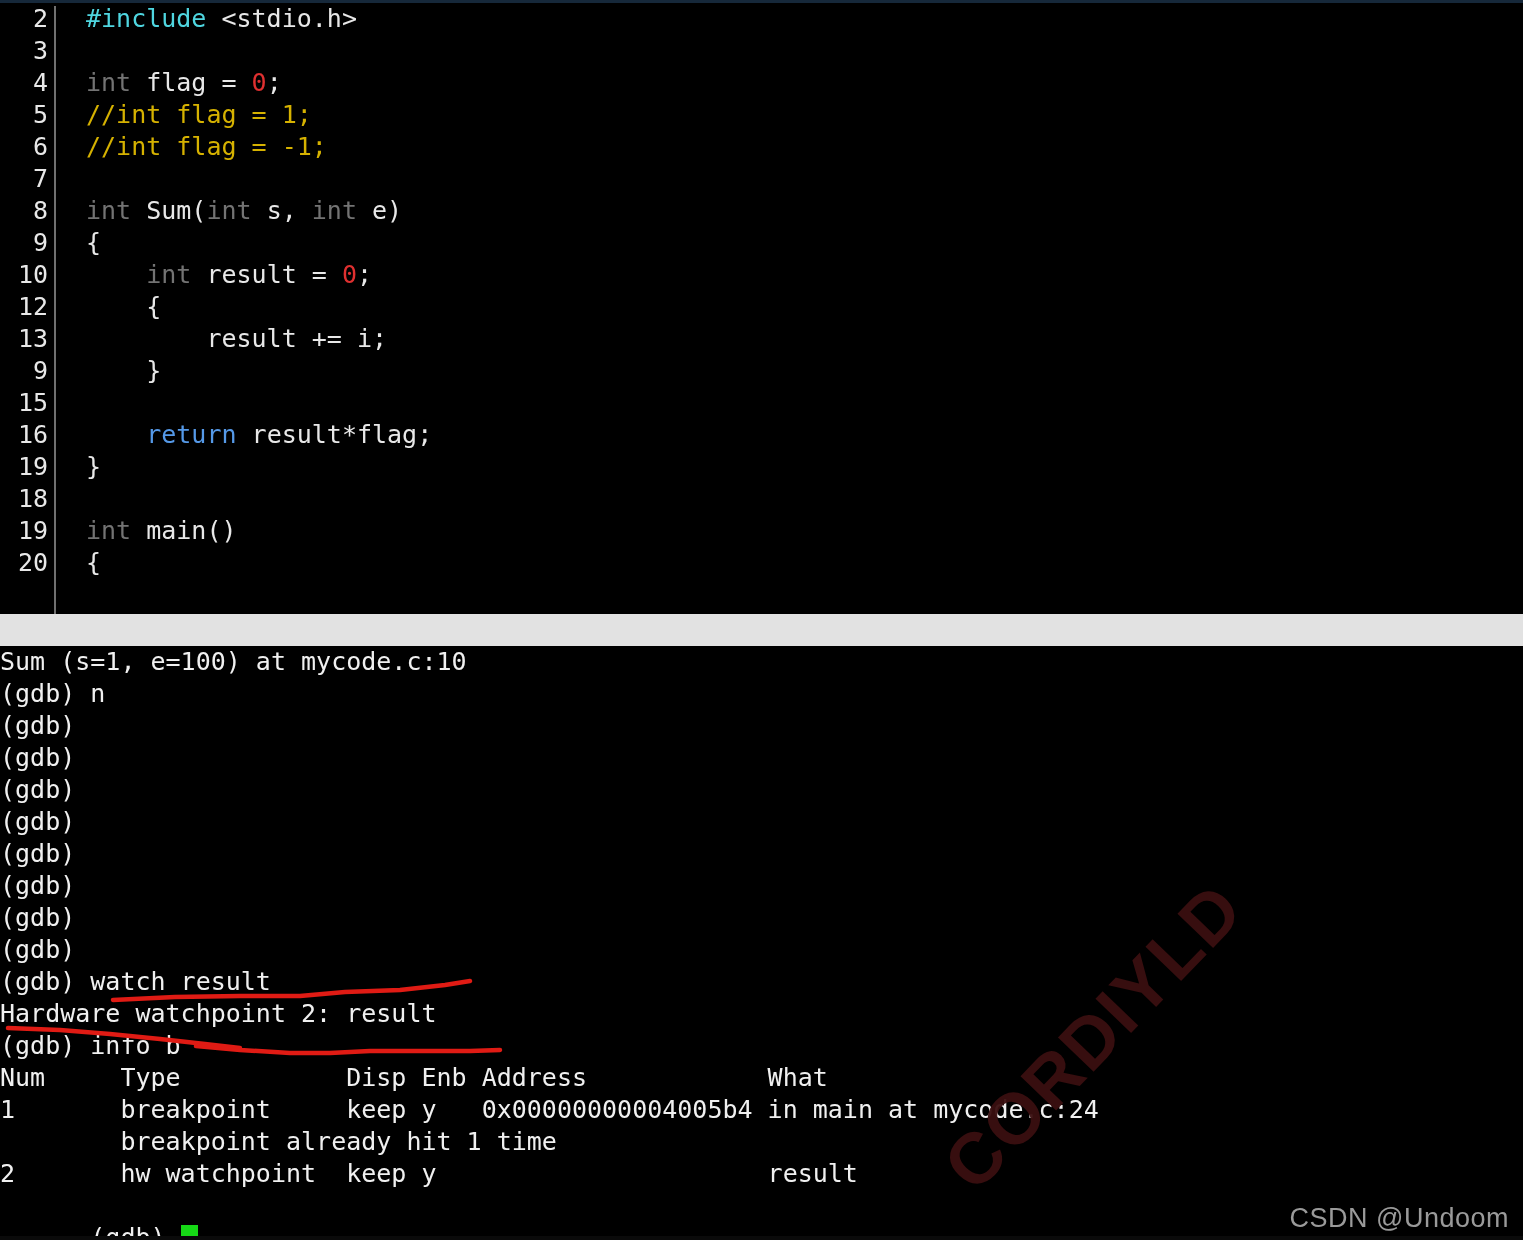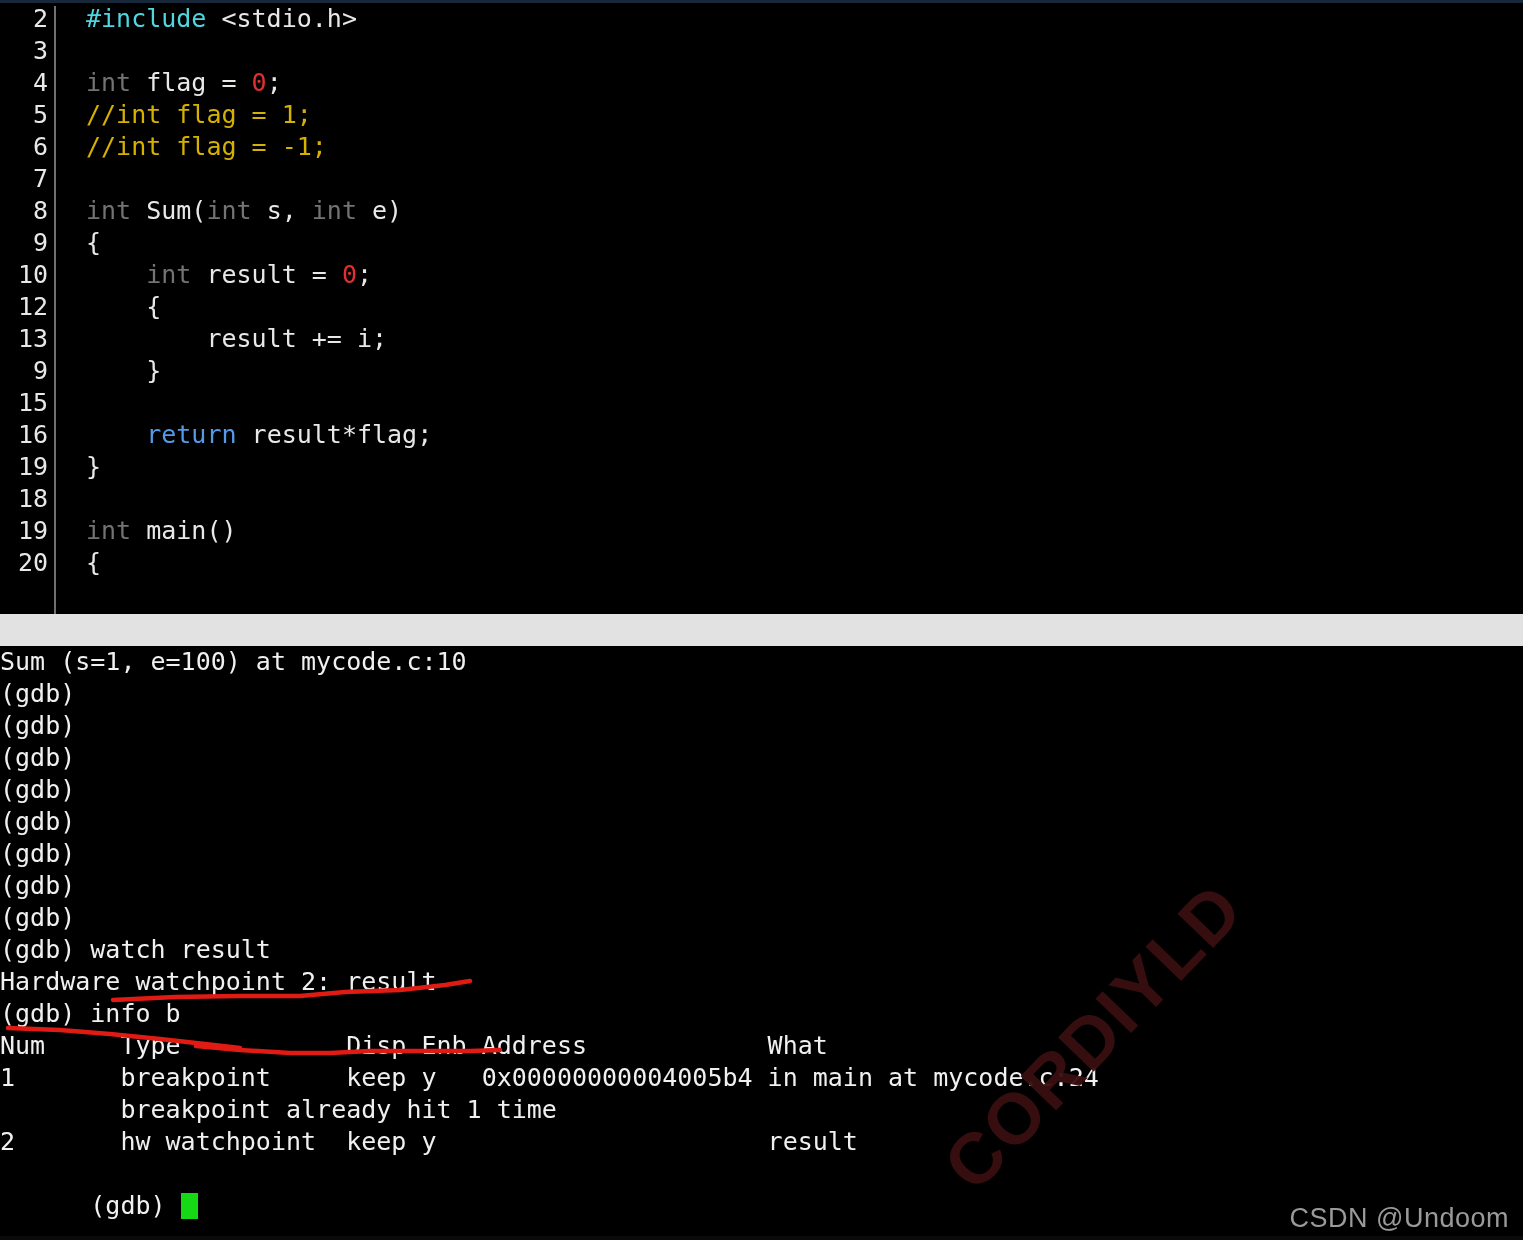--- a/index.html
+++ b/index.html
@@ -174,20 +174,21 @@
       </div>
   </div>
 
   <div id="status-bar">
     
   </div>
 
   <div id="console-pane">
     <div id="console-lines">
         <div class="con-line">Sum (s=1, e=100) at mycode.c:10</div>
+        <div class="con-line">(gdb) n</div>
         <div class="con-line">(gdb)</div>
         <div class="con-line">(gdb)</div>
         <div class="con-line">(gdb)</div>
         <div class="con-line">(gdb)</div>
         <div class="con-line">(gdb)</div>
         <div class="con-line">(gdb)</div>
         <div class="con-line">(gdb)</div>
         <div class="con-line">(gdb)</div>
         <div class="con-line">(gdb) watch result</div>
         <div class="con-line">Hardware watchpoint 2: result</div>

